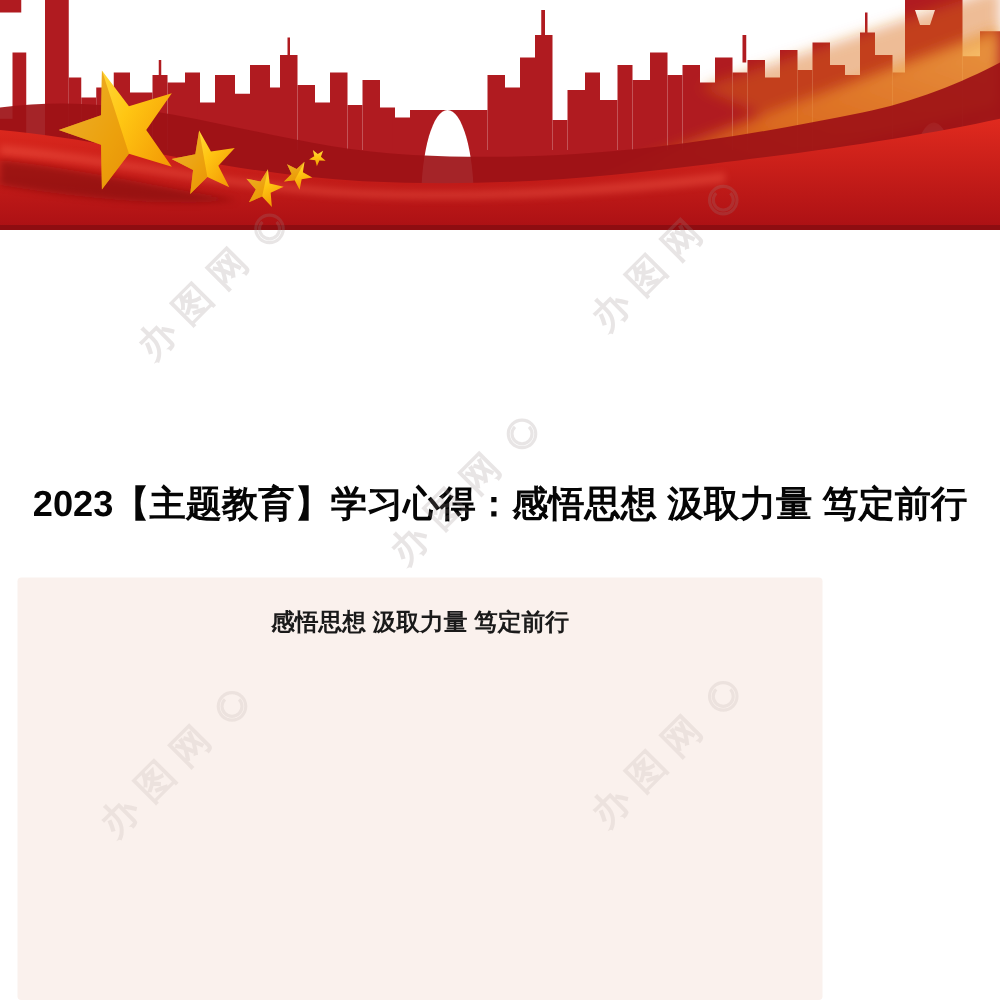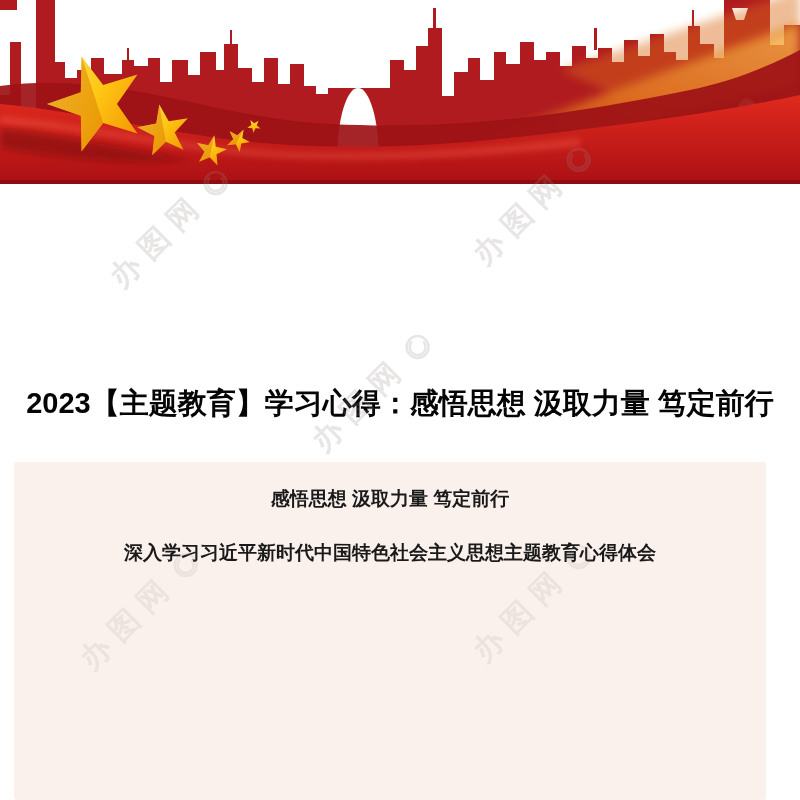--- a/index.html
+++ b/index.html
@@ -26,21 +26,21 @@
 
   
   .doc-title {
     position:absolute; left:0; top:384px; width:800px; margin:0;
     text-align:center; font-size:29px; font-weight:bold; color:#050505;
     letter-spacing:0px; z-index:2;
   }
 
   
   .card {
-    position:absolute; left:14px; top:462px; width:752px; height:338px;
+    position:absolute; left:14px; top:462px; width:644px; height:338px;
     background:#faf1ed; border-radius:3px; z-index:1;
   }
   .card-inner { padding:10px 9px 0 9px; line-height:54px; }
   .h-primary, .h-secondary {
     margin:0; text-align:center; font-size:19px; font-weight:bold;
     color:#1a1a1a; line-height:54px;
   }
   .body-paragraph {
     margin:2px 0 0 0; font-size:19px; color:#262626; line-height:54px;
     text-align:justify; text-indent:2em; letter-spacing:0.6px;
@@ -217,15 +217,14 @@
     <circle cx="13" cy="13" r="11" fill="none" stroke="currentColor" stroke-width="2.5"></circle>
     <path d="M13 5 a8 8 0 1 0 8 8" fill="none" stroke="currentColor" stroke-width="2.5"></path>
   </svg>
 </div>
 
 <h1 class="doc-title">2023【主题教育】学习心得：感悟思想 汲取力量 笃定前行</h1>
 
 <div class="card">
   <div class="card-inner">
     <h2 class="h-primary">感悟思想 汲取力量 笃定前行</h2>
-    <h3 class="h-secondary">深入学习习近平新时代中国特色社会主义思想主题教育心得体会</h3>
   </div>
 </div>
 
 </body></html>

